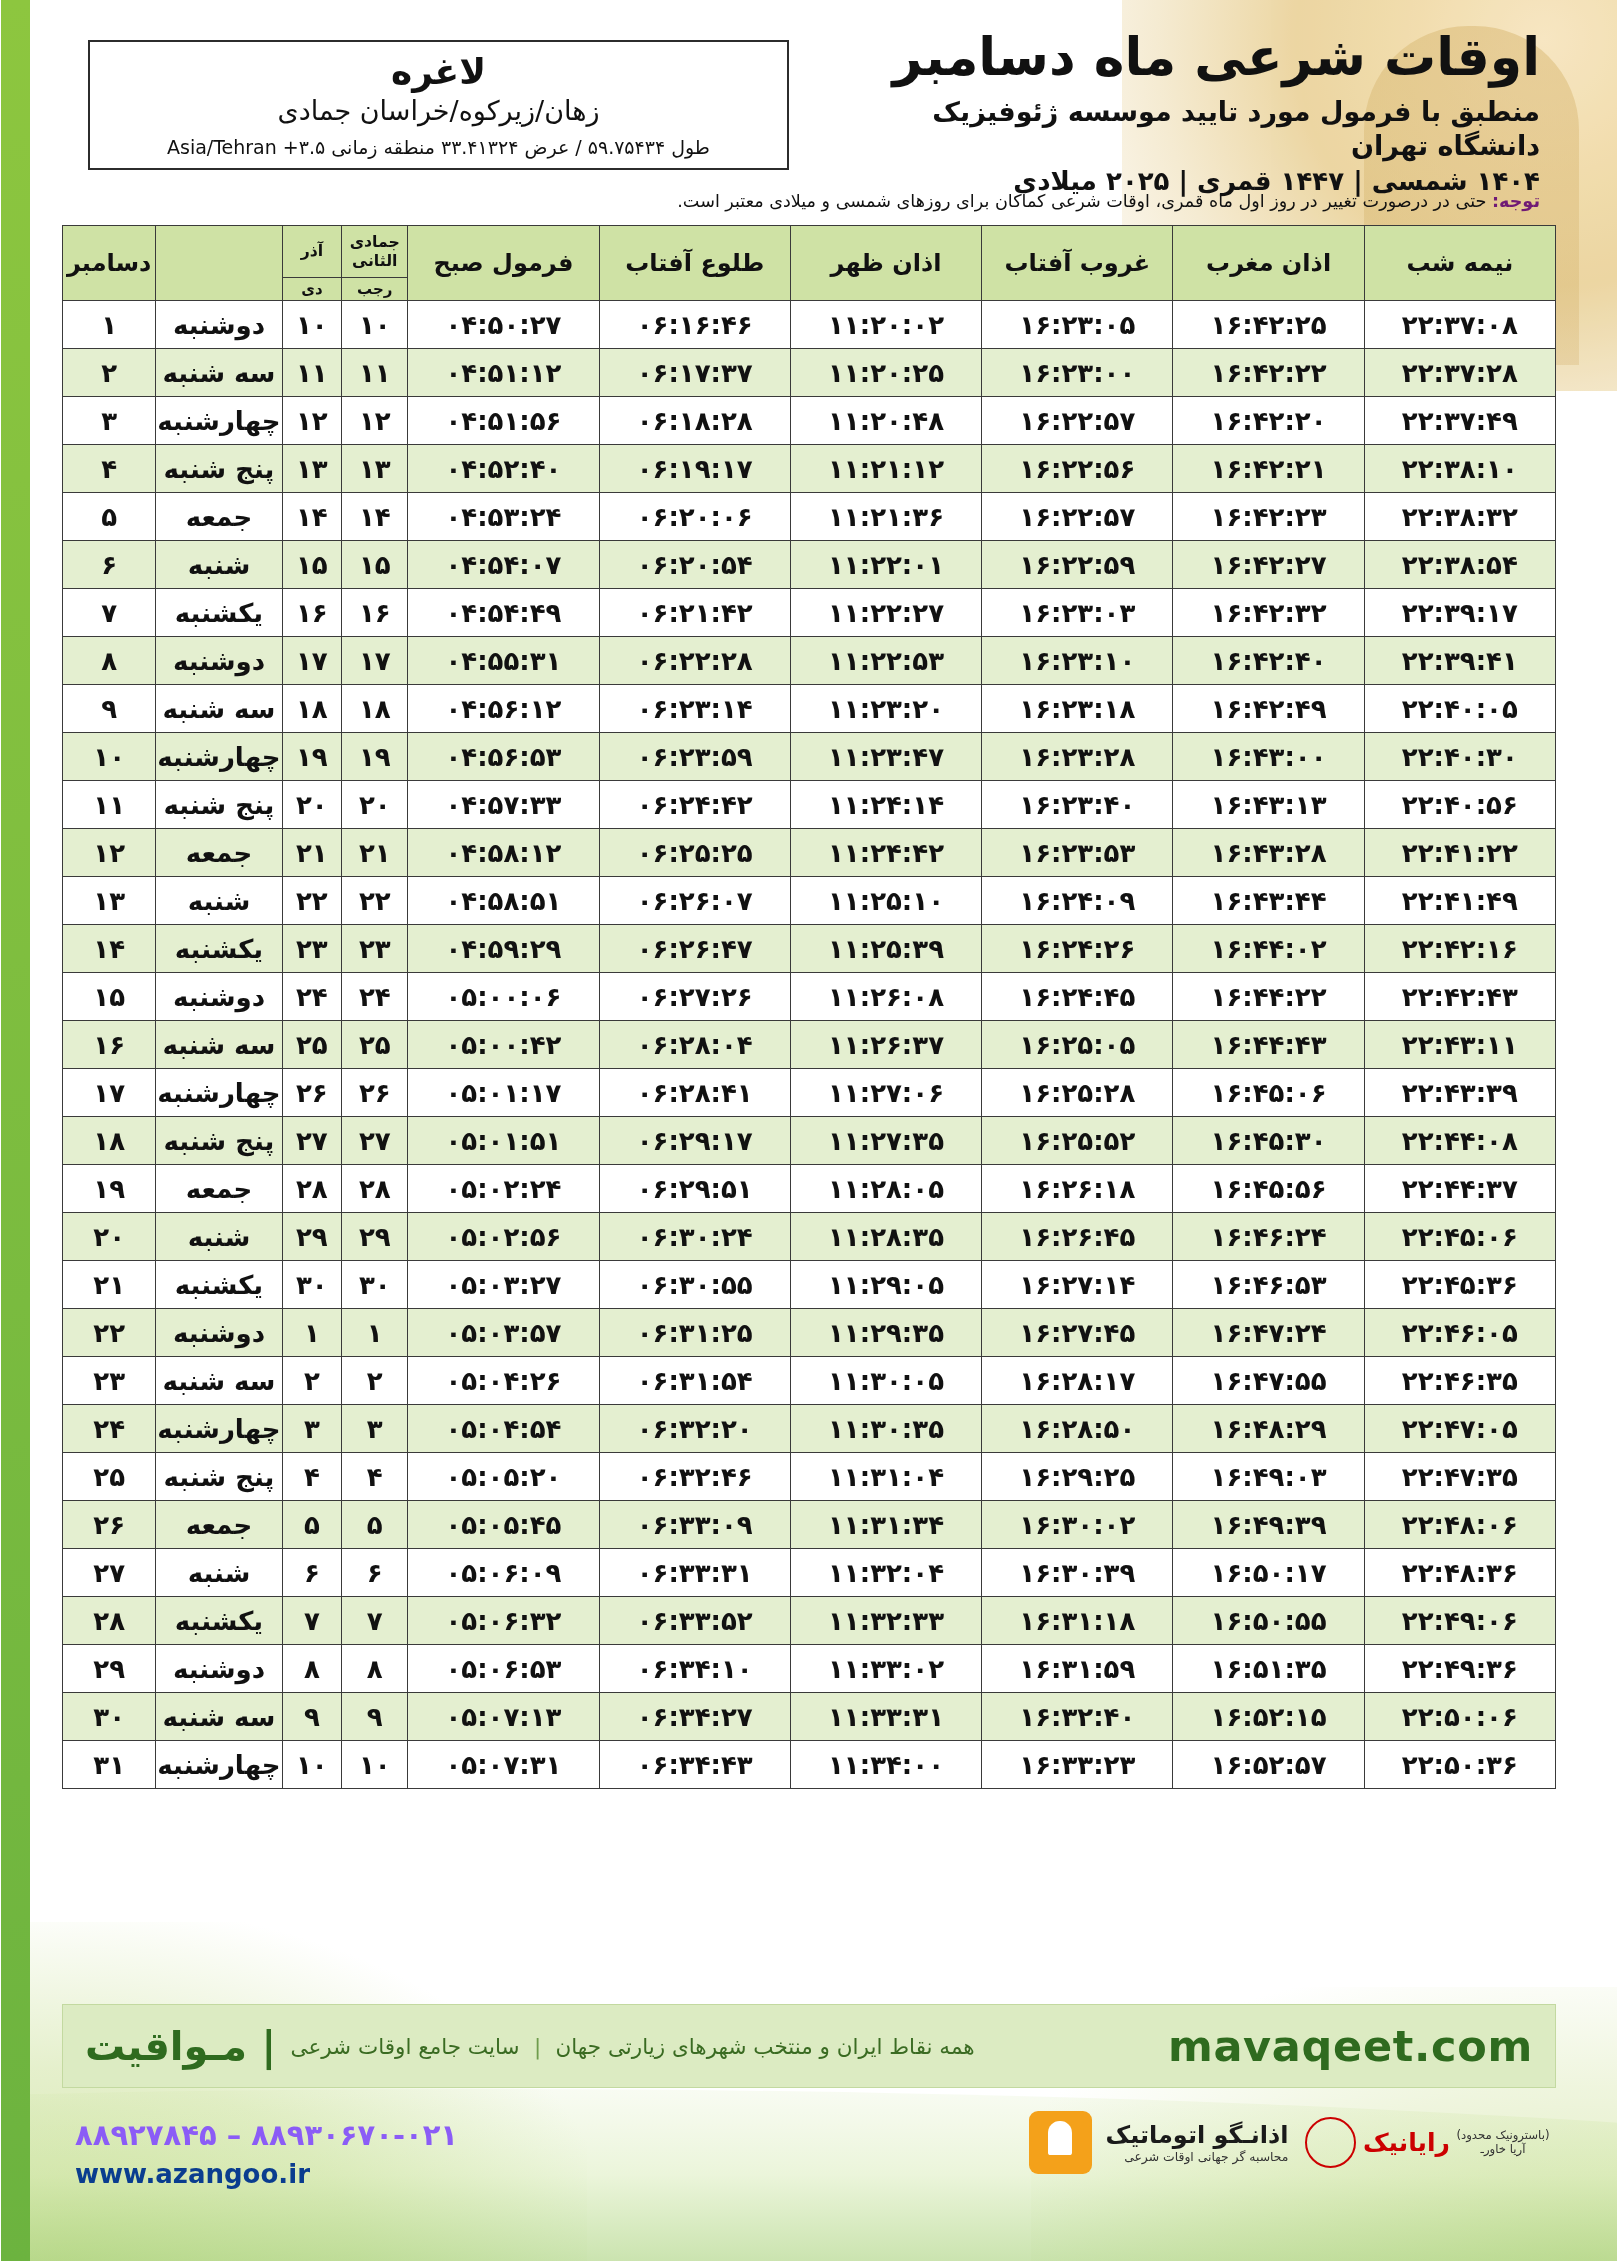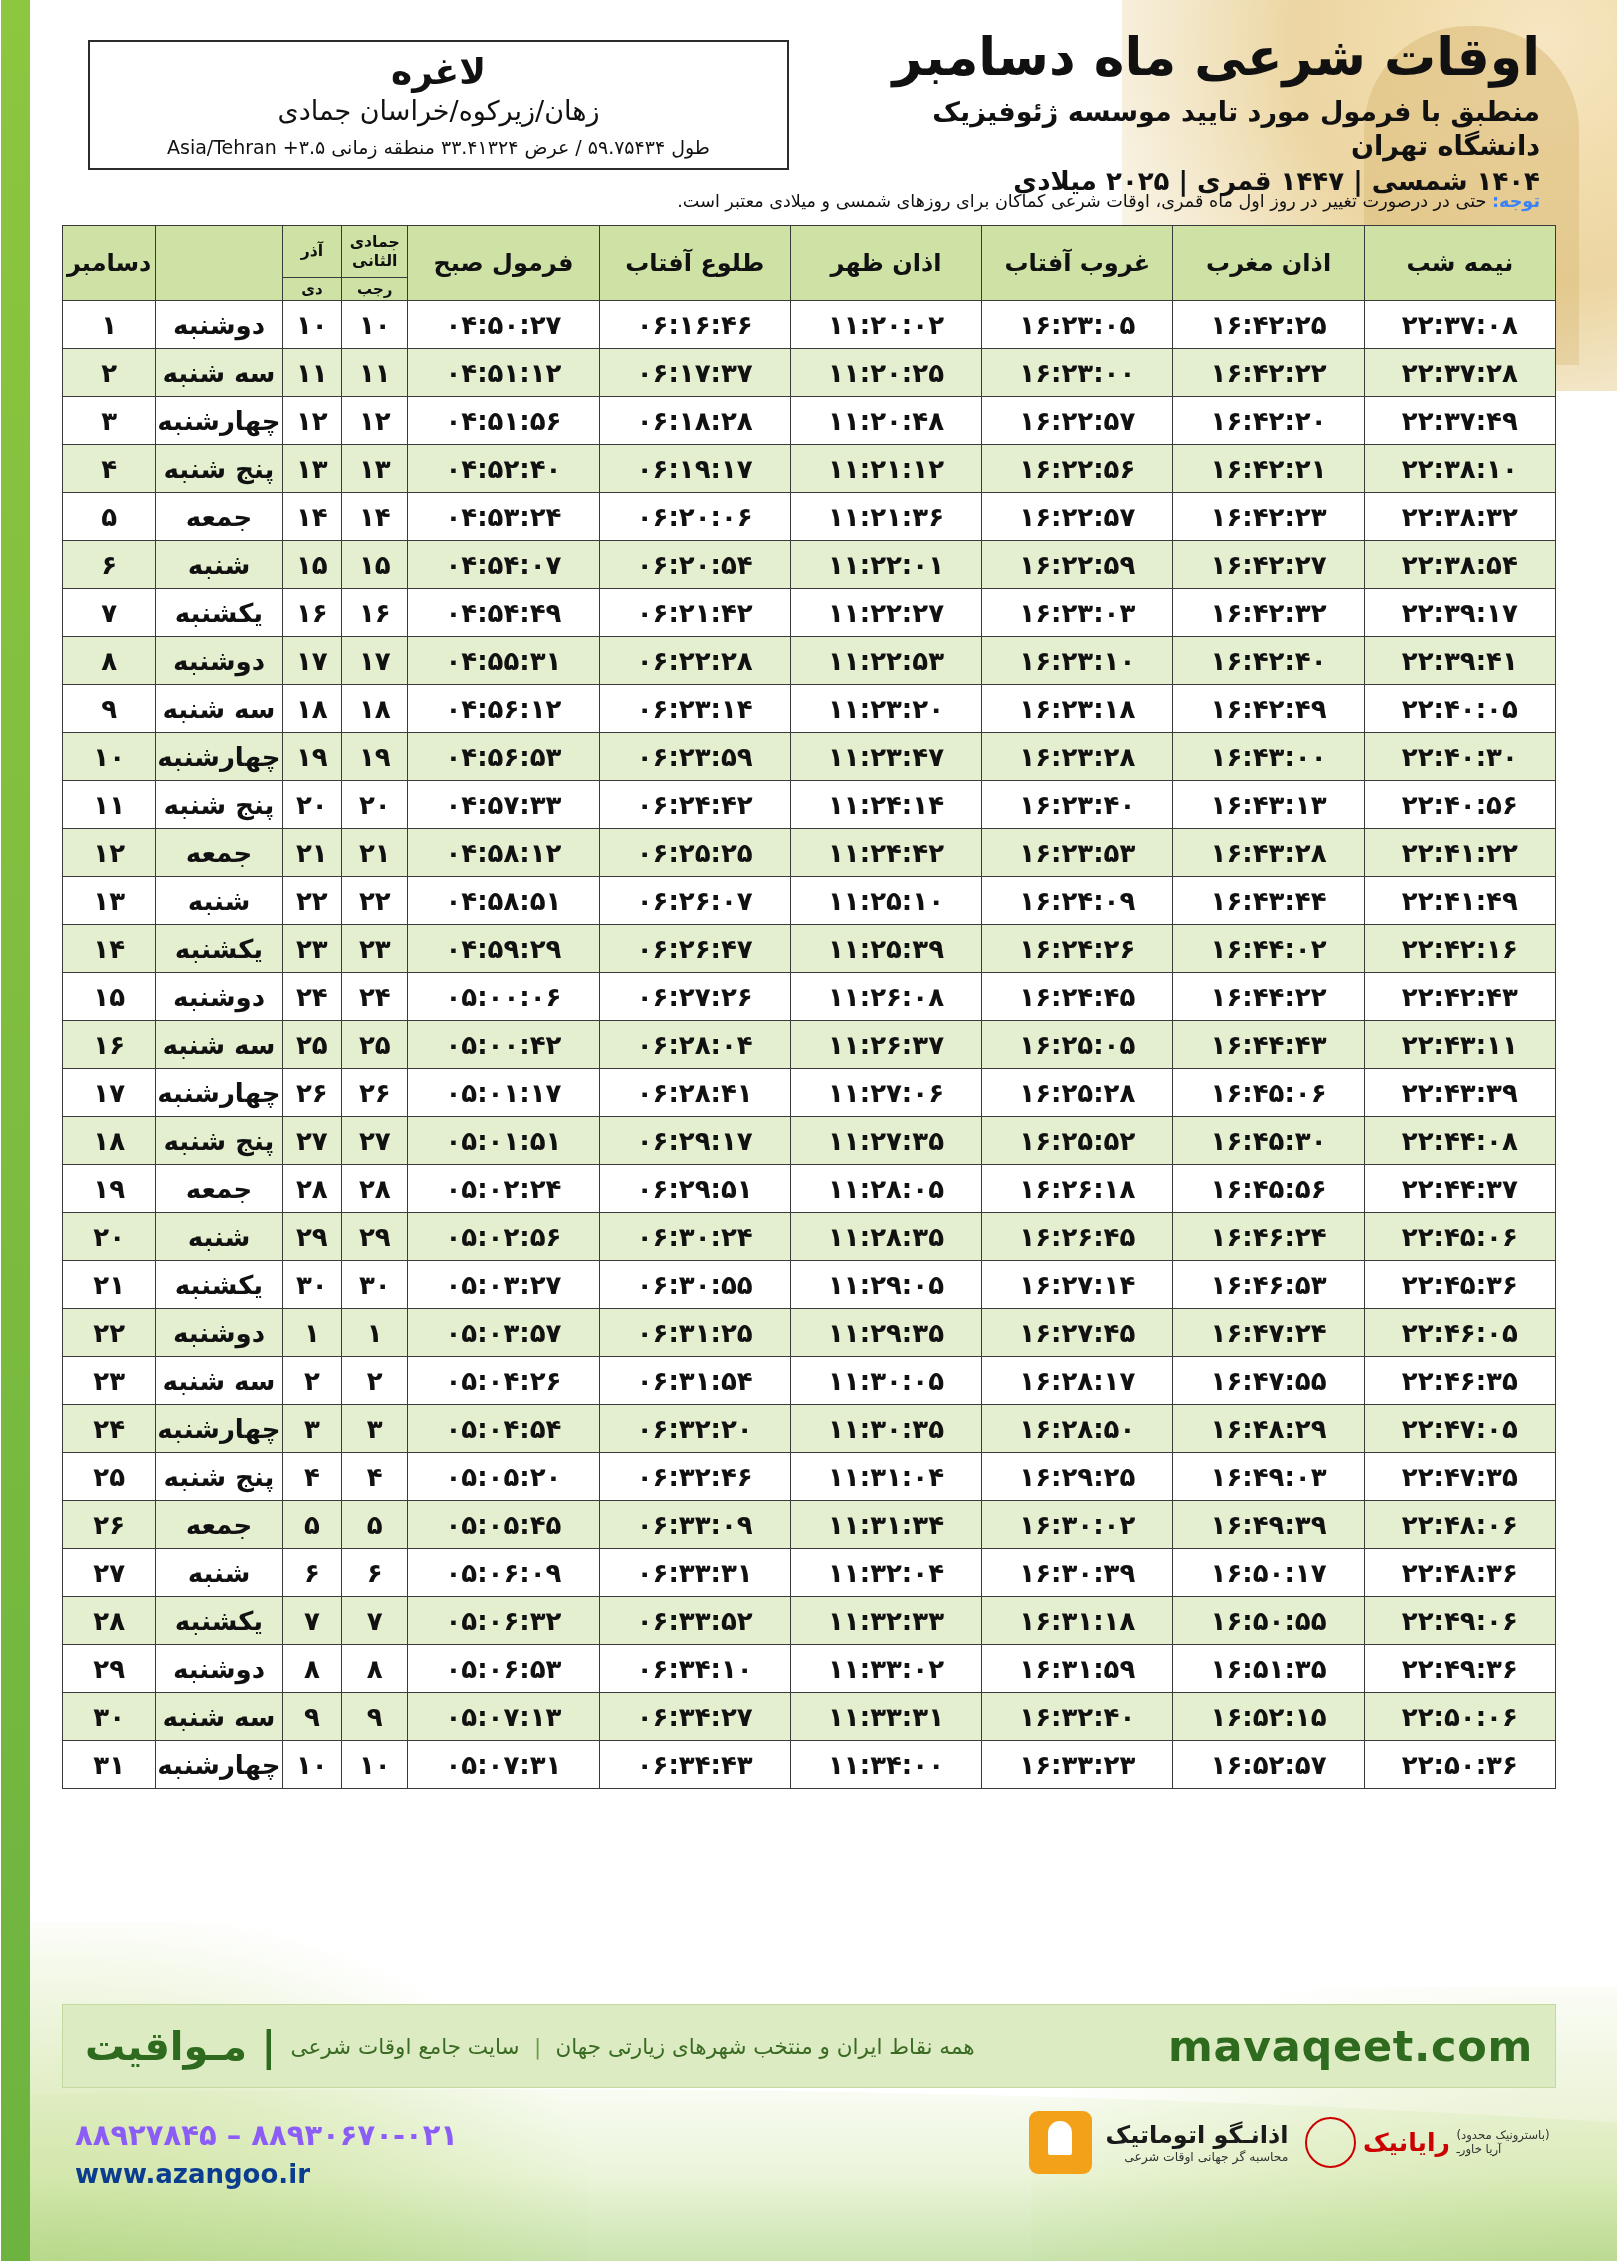--- a/index.html
+++ b/index.html
@@ -53,21 +53,21 @@
 
   .title-wrap{position:absolute;right:78px;top:29px;width:718px;text-align:right;}
   .title-main{font-size:52px;font-weight:bold;color:#111;line-height:1.1;}
   .title-sub{font-size:27px;font-weight:bold;color:#111;margin-top:9px;line-height:1.25;}
   .title-dates{font-size:26px;font-weight:bold;color:#111;margin-top:3px;}
 
   .note{
     position:absolute;right:78px;top:191px;width:1455px;text-align:right;
     font-size:17.6px;color:#111;direction:rtl;
   }
-  .note b{color:#3b82f6;}
+  .note b{color:#701a75;}
 
   
   table.times{
     position:absolute;left:62px;top:225px;
     width:1494px;border-collapse:collapse;direction:rtl;
     background:#fff;
   }
   table.times th,table.times td{
     border:1.3px solid #3a3a3a;text-align:center;
     font-weight:bold;color:#111;
@@ -113,21 +113,21 @@
   }
   .logo-azangoo .mark:after{
     content:"";position:absolute;left:19.6px;top:10.4px;width:23.5px;height:34px;
     background:#fff;border-radius:11.7px 11.7px 2.6px 2.6px;
   }
   .logo-azangoo .txt{text-align:right;}
   .logo-azangoo .t1{font-size:24px;font-weight:bold;color:#1a1a1a;}
   .logo-azangoo .t2{font-size:12.4px;color:#333;}
   .logo-rayaneek{display:flex;align-items:center;gap:6.5px;}
   .logo-rayaneek .t1{font-size:25px;font-weight:bold;color:#c00;}
-  .logo-rayaneek .t2{font-size:11.7px;color:#333;text-align:left;}
+  .logo-rayaneek .t2{font-size:11.7px;color:#333;text-align:center;}
   .logo-rayaneek .mark2{width:47px;height:47px;border:2px solid #c00;border-radius:50%;}
 </style>
 </head>
 <body>
 
 <div class="bg-top-right"></div>
 <div class="bg-bottom-left"></div>
 <div class="bg-bottom-right"></div>
 <div class="wave"></div>
 <div class="bg-green-left"></div>

